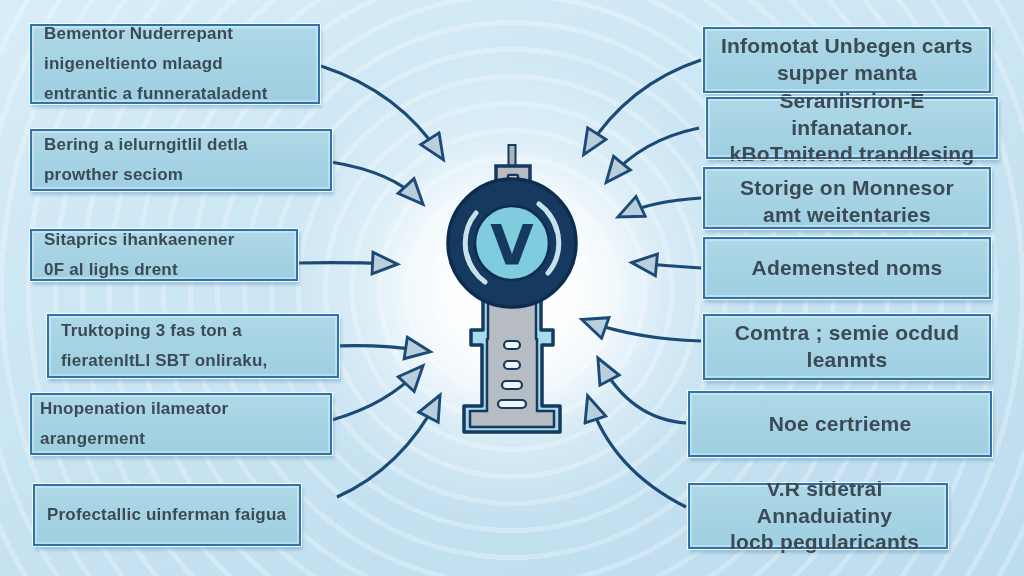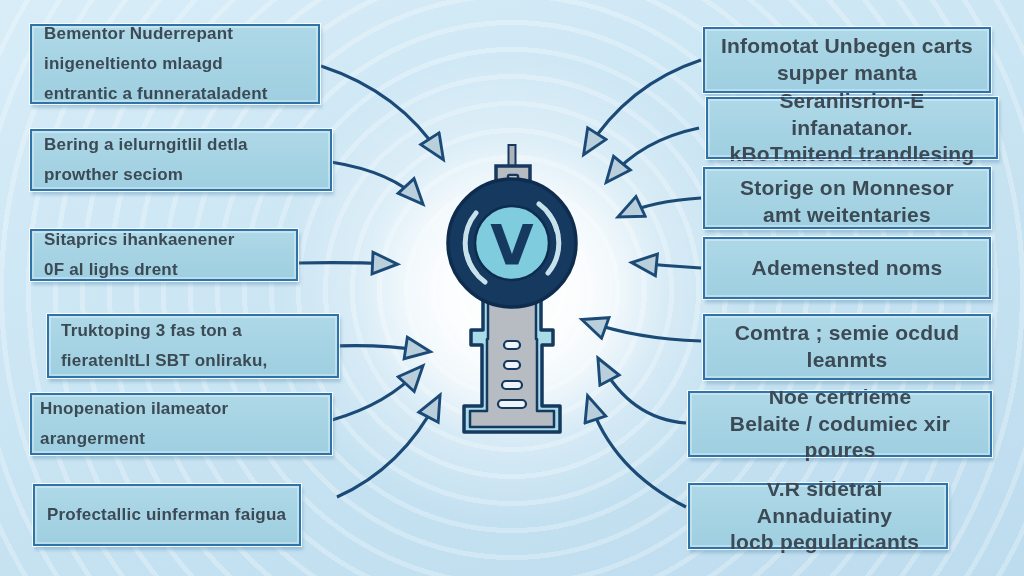--- a/index.html
+++ b/index.html
@@ -128,18 +128,17 @@
 </div>
 <div class="box right" style="left:703px;top:237px;width:288px;height:62px;">
   <span class="ln">Ademensted noms</span>
 </div>
 <div class="box right" style="left:703px;top:314px;width:288px;height:66px;">
   <span class="ln">Comtra ; semie ocdud</span>
   <span class="ln">leanmts</span>
 </div>
 <div class="box right" style="left:688px;top:391px;width:304px;height:66px;">
   <span class="ln">Noe certrieme</span>
-  <span class="ln">Belaite / codumiec xir poures</span>
 </div>
 <div class="box right" style="left:688px;top:483px;width:260px;height:66px;padding-left:23px;">
   <span class="ln">V.R sldetral Annaduiatiny</span>
   <span class="ln">locb pegularicants</span>
 </div>
 
 </body></html>

